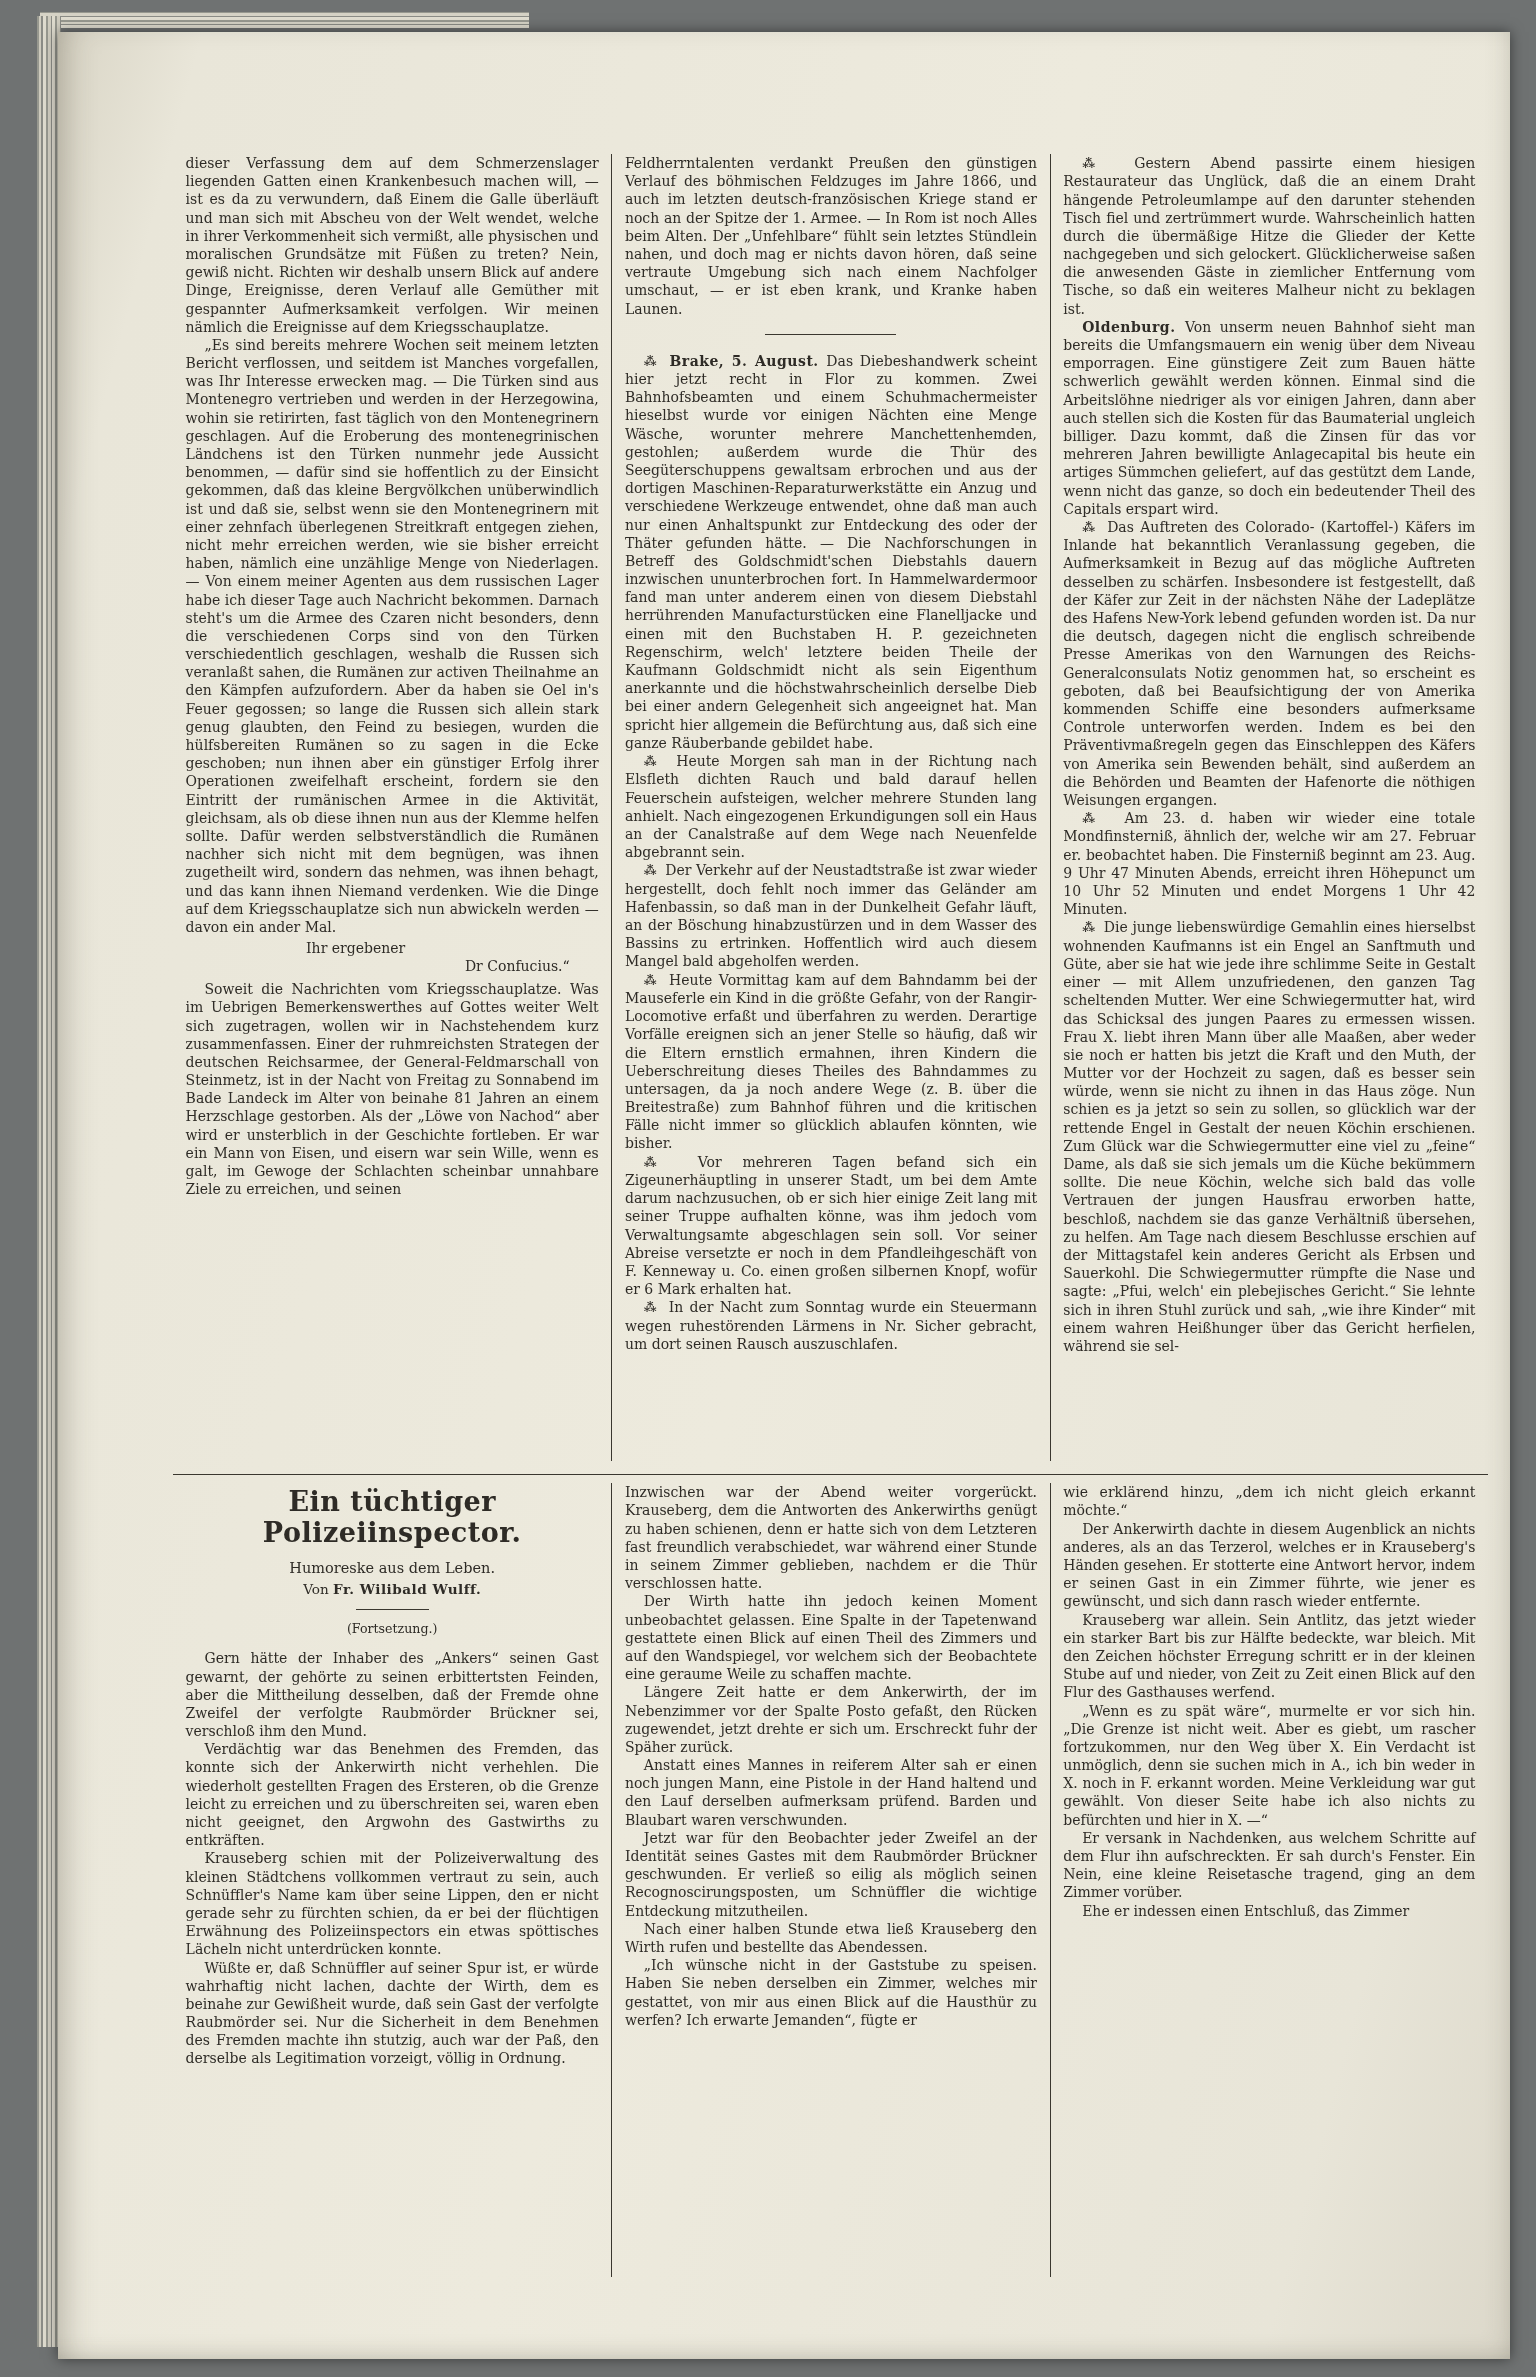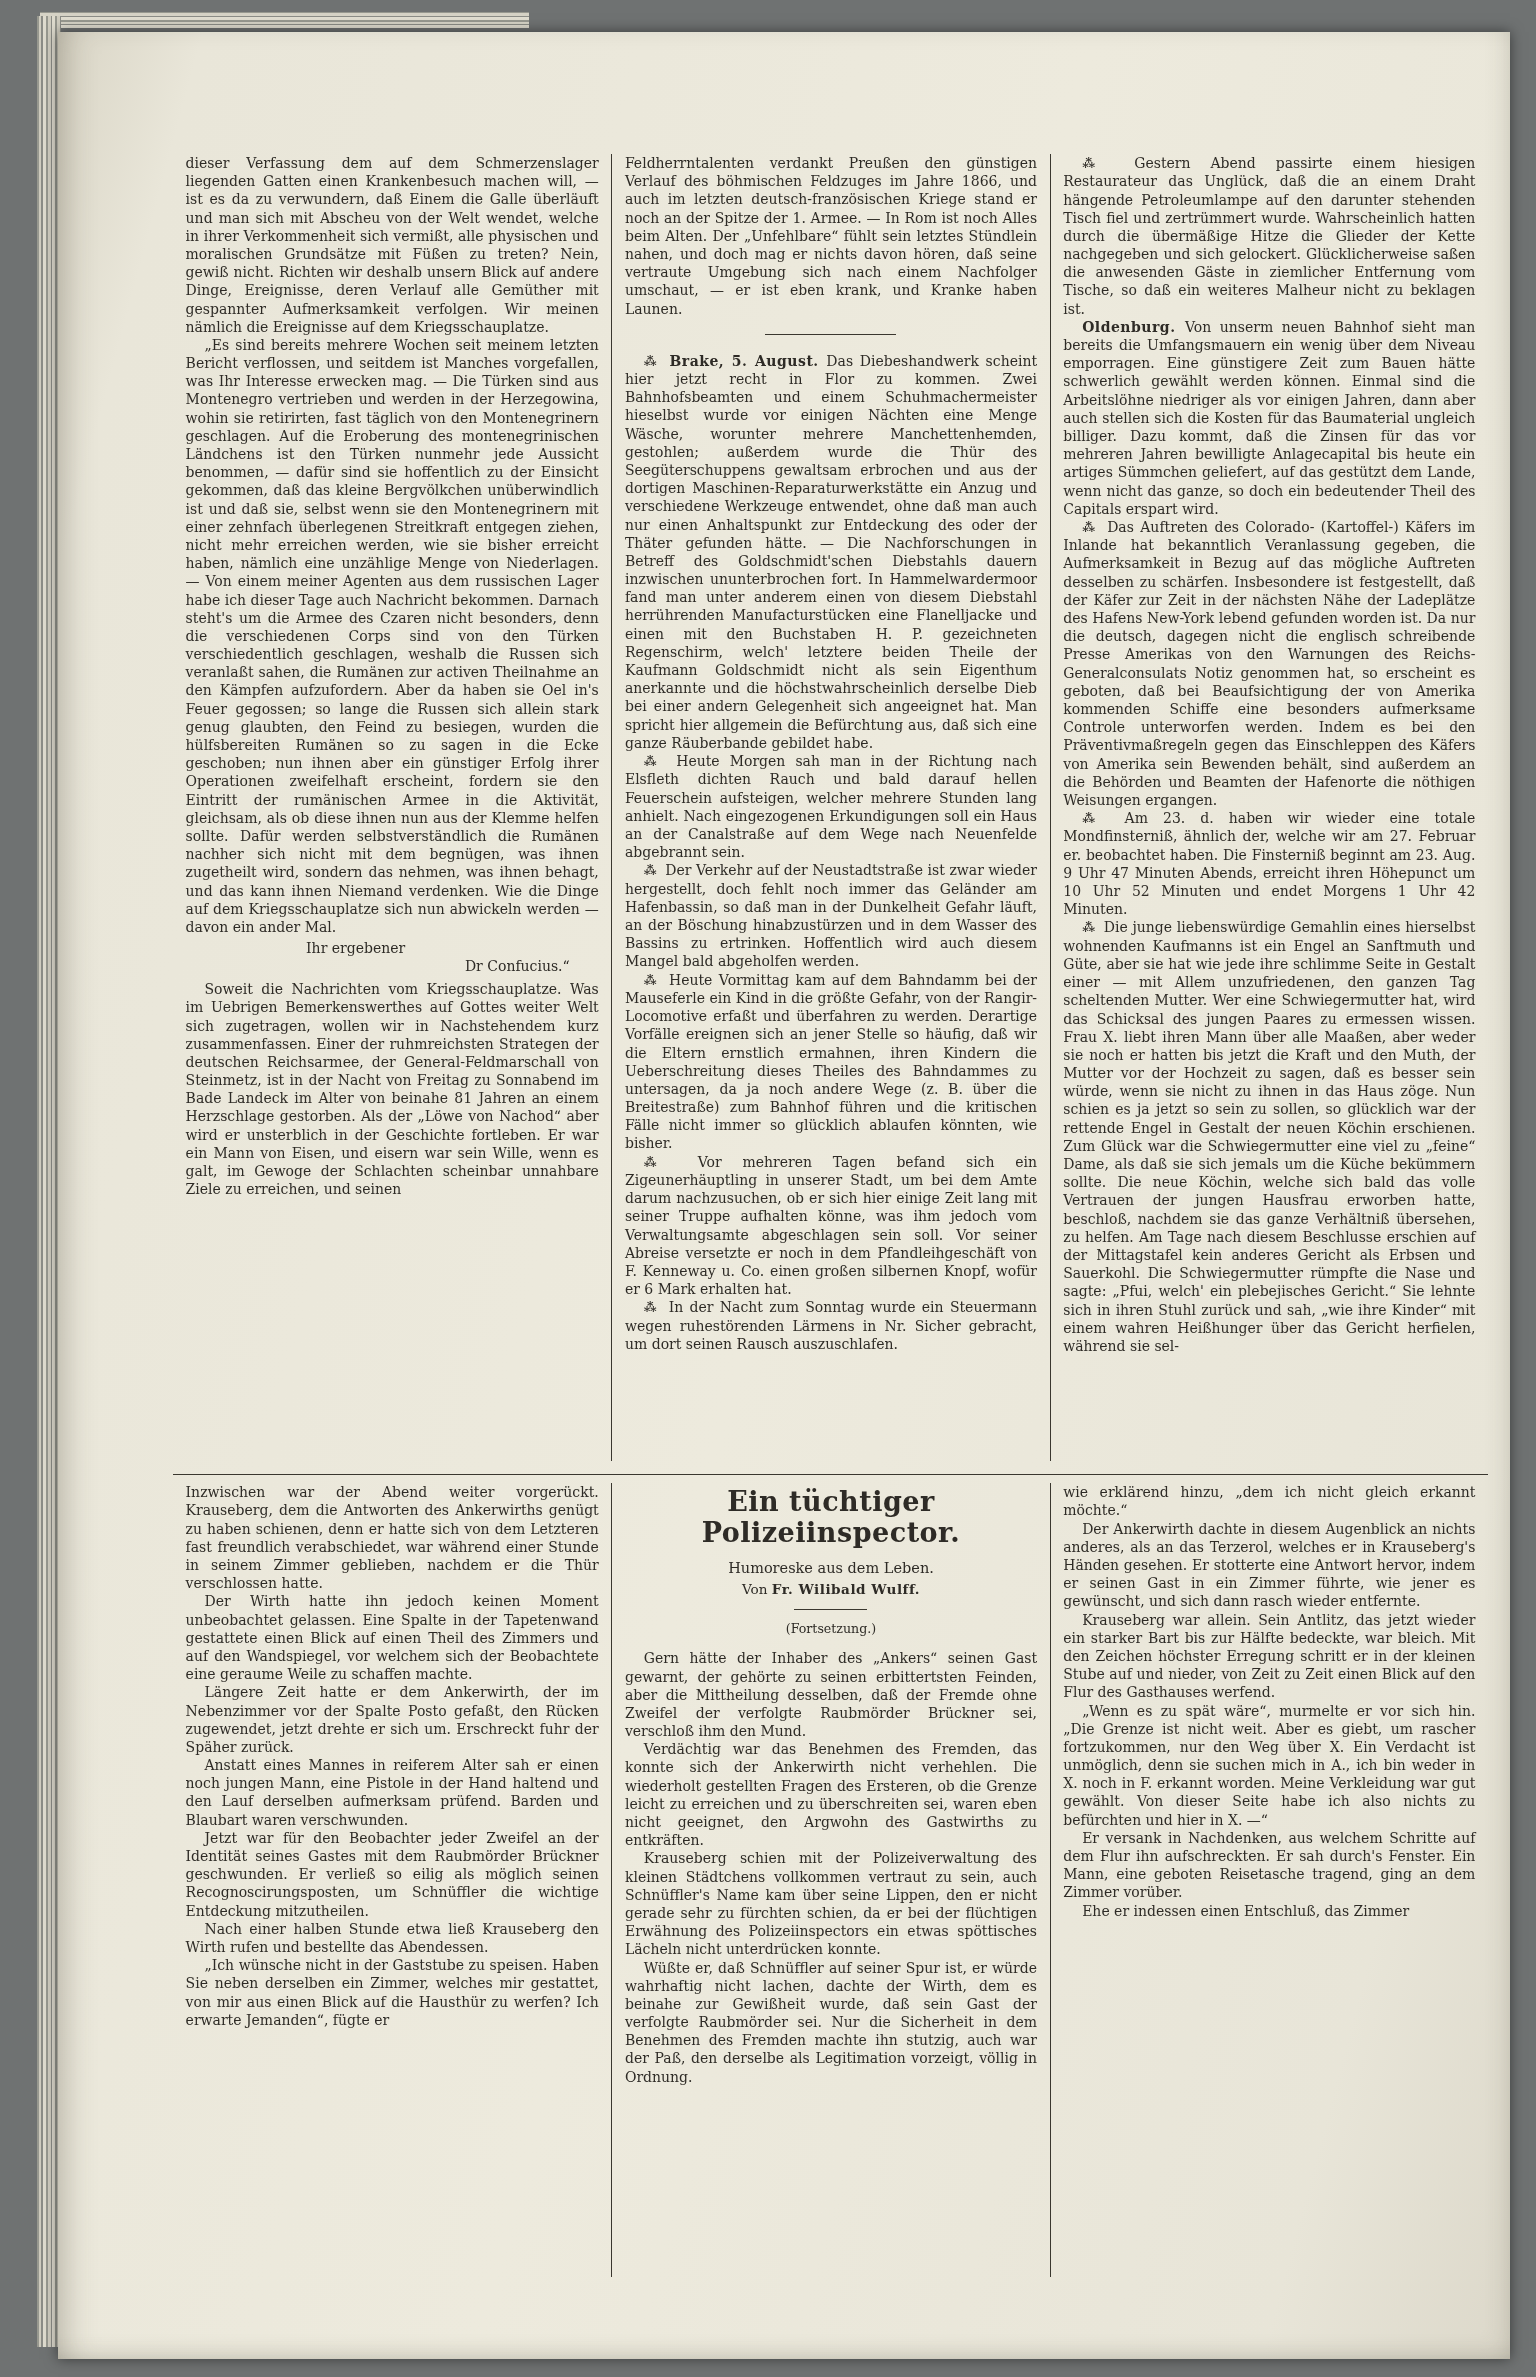--- a/index.html
+++ b/index.html
@@ -78,46 +78,46 @@
           <p class="para"><span class="marker">⁂ </span>Das Auftreten des Colorado- (Kartoffel-) Käfers im Inlande hat bekanntlich Veranlassung gegeben, die Aufmerksamkeit in Bezug auf das mögliche Auftreten desselben zu schärfen. Insbesondere ist festgestellt, daß der Käfer zur Zeit in der nächsten Nähe der Ladeplätze des Hafens New-York lebend gefunden worden ist. Da nur die deutsch, dagegen nicht die englisch schreibende Presse Amerikas von den Warnungen des Reichs-Generalconsulats Notiz genommen hat, so erscheint es geboten, daß bei Beaufsichtigung der von Amerika kommenden Schiffe eine besonders aufmerksame Controle unterworfen werden. Indem es bei den Präventivmaßregeln gegen das Einschleppen des Käfers von Amerika sein Bewenden behält, sind außerdem an die Behörden und Beamten der Hafenorte die nöthigen Weisungen ergangen.</p>
           <p class="para"><span class="marker">⁂ </span>Am 23. d. haben wir wieder eine totale Mondfinsterniß, ähnlich der, welche wir am 27. Februar er. beobachtet haben. Die Finsterniß beginnt am 23. Aug. 9 Uhr 47 Minuten Abends, erreicht ihren Höhepunct um 10 Uhr 52 Minuten und endet Morgens 1 Uhr 42 Minuten.</p>
           <p class="para"><span class="marker">⁂ </span>Die junge liebenswürdige Gemahlin eines hierselbst wohnenden Kaufmanns ist ein Engel an Sanftmuth und Güte, aber sie hat wie jede ihre schlimme Seite in Gestalt einer — mit Allem unzufriedenen, den ganzen Tag scheltenden Mutter. Wer eine Schwiegermutter hat, wird das Schicksal des jungen Paares zu ermessen wissen. Frau X. liebt ihren Mann über alle Maaßen, aber weder sie noch er hatten bis jetzt die Kraft und den Muth, der Mutter vor der Hochzeit zu sagen, daß es besser sein würde, wenn sie nicht zu ihnen in das Haus zöge. Nun schien es ja jetzt so sein zu sollen, so glücklich war der rettende Engel in Gestalt der neuen Köchin erschienen. Zum Glück war die Schwiegermutter eine viel zu „feine“ Dame, als daß sie sich jemals um die Küche bekümmern sollte. Die neue Köchin, welche sich bald das volle Vertrauen der jungen Hausfrau erworben hatte, beschloß, nachdem sie das ganze Verhältniß übersehen, zu helfen. Am Tage nach diesem Beschlusse erschien auf der Mittagstafel kein anderes Gericht als Erbsen und Sauerkohl. Die Schwiegermutter rümpfte die Nase und sagte: „Pfui, welch' ein plebejisches Gericht.“ Sie lehnte sich in ihren Stuhl zurück und sah, „wie ihre Kinder“ mit einem wahren Heißhunger über das Gericht herfielen, während sie sel-</p>
         </div>
     </section>
 
     <hr class="section-rule">
 
     <section class="columns feuilleton-section">
       <div class="col">
-          <p class="para noindent">Inzwischen war der Abend weiter vorgerückt. Krauseberg, dem die Antworten des Ankerwirths genügt zu haben schienen, denn er hatte sich von dem Letzteren fast freundlich verabschiedet, war während einer Stunde in seinem Zimmer geblieben, nachdem er die Thür verschlossen hatte.</p>
-          <p class="para">Der Wirth hatte ihn jedoch keinen Moment unbeobachtet gelassen. Eine Spalte in der Tapetenwand gestattete einen Blick auf einen Theil des Zimmers und auf den Wandspiegel, vor welchem sich der Beobachtete eine geraume Weile zu schaffen machte.</p>
-          <p class="para">Längere Zeit hatte er dem Ankerwirth, der im Nebenzimmer vor der Spalte Posto gefaßt, den Rücken zugewendet, jetzt drehte er sich um. Erschreckt fuhr der Späher zurück.</p>
-          <p class="para">Anstatt eines Mannes in reiferem Alter sah er einen noch jungen Mann, eine Pistole in der Hand haltend und den Lauf derselben aufmerksam prüfend. Barden und Blaubart waren verschwunden.</p>
-          <p class="para">Jetzt war für den Beobachter jeder Zweifel an der Identität seines Gastes mit dem Raubmörder Brückner geschwunden. Er verließ so eilig als möglich seinen Recognoscirungsposten, um Schnüffler die wichtige Entdeckung mitzutheilen.</p>
-          <p class="para">Nach einer halben Stunde etwa ließ Krauseberg den Wirth rufen und bestellte das Abendessen.</p>
-          <p class="para">„Ich wünsche nicht in der Gaststube zu speisen. Haben Sie neben derselben ein Zimmer, welches mir gestattet, von mir aus einen Blick auf die Hausthür zu werfen? Ich erwarte Jemanden“, fügte er</p>
-        </div>
-      <div class="col">
         <header class="f-head">
           <h1 class="f-title">Ein tüchtiger Polizeiinspector.</h1>
           <div class="f-sub">Humoreske aus dem Leben.</div>
           <div class="f-by"><span>Von </span><span class="lead">Fr. Wilibald Wulff.</span></div>
           <div class="f-rule"></div>
           <div class="f-cont">(Fortsetzung.)</div>
         </header>
       <p class="para">Gern hätte der Inhaber des „Ankers“ seinen Gast gewarnt, der gehörte zu seinen erbittertsten Feinden, aber die Mittheilung desselben, daß der Fremde ohne Zweifel der verfolgte Raubmörder Brückner sei, verschloß ihm den Mund.</p>
           <p class="para">Verdächtig war das Benehmen des Fremden, das konnte sich der Ankerwirth nicht verhehlen. Die wiederholt gestellten Fragen des Ersteren, ob die Grenze leicht zu erreichen und zu überschreiten sei, waren eben nicht geeignet, den Argwohn des Gastwirths zu entkräften.</p>
           <p class="para">Krauseberg schien mit der Polizeiverwaltung des kleinen Städtchens vollkommen vertraut zu sein, auch Schnüffler's Name kam über seine Lippen, den er nicht gerade sehr zu fürchten schien, da er bei der flüchtigen Erwähnung des Polizeiinspectors ein etwas spöttisches Lächeln nicht unterdrücken konnte.</p>
           <p class="para">Wüßte er, daß Schnüffler auf seiner Spur ist, er würde wahrhaftig nicht lachen, dachte der Wirth, dem es beinahe zur Gewißheit wurde, daß sein Gast der verfolgte Raubmörder sei. Nur die Sicherheit in dem Benehmen des Fremden machte ihn stutzig, auch war der Paß, den derselbe als Legitimation vorzeigt, völlig in Ordnung.</p>
         </div>
       <div class="col">
+          <p class="para noindent">Inzwischen war der Abend weiter vorgerückt. Krauseberg, dem die Antworten des Ankerwirths genügt zu haben schienen, denn er hatte sich von dem Letzteren fast freundlich verabschiedet, war während einer Stunde in seinem Zimmer geblieben, nachdem er die Thür verschlossen hatte.</p>
+          <p class="para">Der Wirth hatte ihn jedoch keinen Moment unbeobachtet gelassen. Eine Spalte in der Tapetenwand gestattete einen Blick auf einen Theil des Zimmers und auf den Wandspiegel, vor welchem sich der Beobachtete eine geraume Weile zu schaffen machte.</p>
+          <p class="para">Längere Zeit hatte er dem Ankerwirth, der im Nebenzimmer vor der Spalte Posto gefaßt, den Rücken zugewendet, jetzt drehte er sich um. Erschreckt fuhr der Späher zurück.</p>
+          <p class="para">Anstatt eines Mannes in reiferem Alter sah er einen noch jungen Mann, eine Pistole in der Hand haltend und den Lauf derselben aufmerksam prüfend. Barden und Blaubart waren verschwunden.</p>
+          <p class="para">Jetzt war für den Beobachter jeder Zweifel an der Identität seines Gastes mit dem Raubmörder Brückner geschwunden. Er verließ so eilig als möglich seinen Recognoscirungsposten, um Schnüffler die wichtige Entdeckung mitzutheilen.</p>
+          <p class="para">Nach einer halben Stunde etwa ließ Krauseberg den Wirth rufen und bestellte das Abendessen.</p>
+          <p class="para">„Ich wünsche nicht in der Gaststube zu speisen. Haben Sie neben derselben ein Zimmer, welches mir gestattet, von mir aus einen Blick auf die Hausthür zu werfen? Ich erwarte Jemanden“, fügte er</p>
+        </div>
+      <div class="col">
           <p class="para noindent">wie erklärend hinzu, „dem ich nicht gleich erkannt möchte.“</p>
           <p class="para">Der Ankerwirth dachte in diesem Augenblick an nichts anderes, als an das Terzerol, welches er in Krauseberg's Händen gesehen. Er stotterte eine Antwort hervor, indem er seinen Gast in ein Zimmer führte, wie jener es gewünscht, und sich dann rasch wieder entfernte.</p>
           <p class="para">Krauseberg war allein. Sein Antlitz, das jetzt wieder ein starker Bart bis zur Hälfte bedeckte, war bleich. Mit den Zeichen höchster Erregung schritt er in der kleinen Stube auf und nieder, von Zeit zu Zeit einen Blick auf den Flur des Gasthauses werfend.</p>
           <p class="para">„Wenn es zu spät wäre“, murmelte er vor sich hin. „Die Grenze ist nicht weit. Aber es giebt, um rascher fortzukommen, nur den Weg über X. Ein Verdacht ist unmöglich, denn sie suchen mich in A., ich bin weder in X. noch in F. erkannt worden. Meine Verkleidung war gut gewählt. Von dieser Seite habe ich also nichts zu befürchten und hier in X. —“</p>
-          <p class="para">Er versank in Nachdenken, aus welchem Schritte auf dem Flur ihn aufschreckten. Er sah durch's Fenster. Ein Mann, eine geboten Reisetasche tragend, ging an dem Zimmer vorüber.</p>
+          <p class="para">Er versank in Nachdenken, aus welchem Schritte auf dem Flur ihn aufschreckten. Er sah durch's Fenster. Ein Nein, eine kleine Reisetasche tragend, ging an dem Zimmer vorüber.</p>
           <p class="para">Ehe er indessen einen Entschluß, das Zimmer</p>
         </div>
     </section>
 
   </div>
 </div>
 
 
 </body></html>

